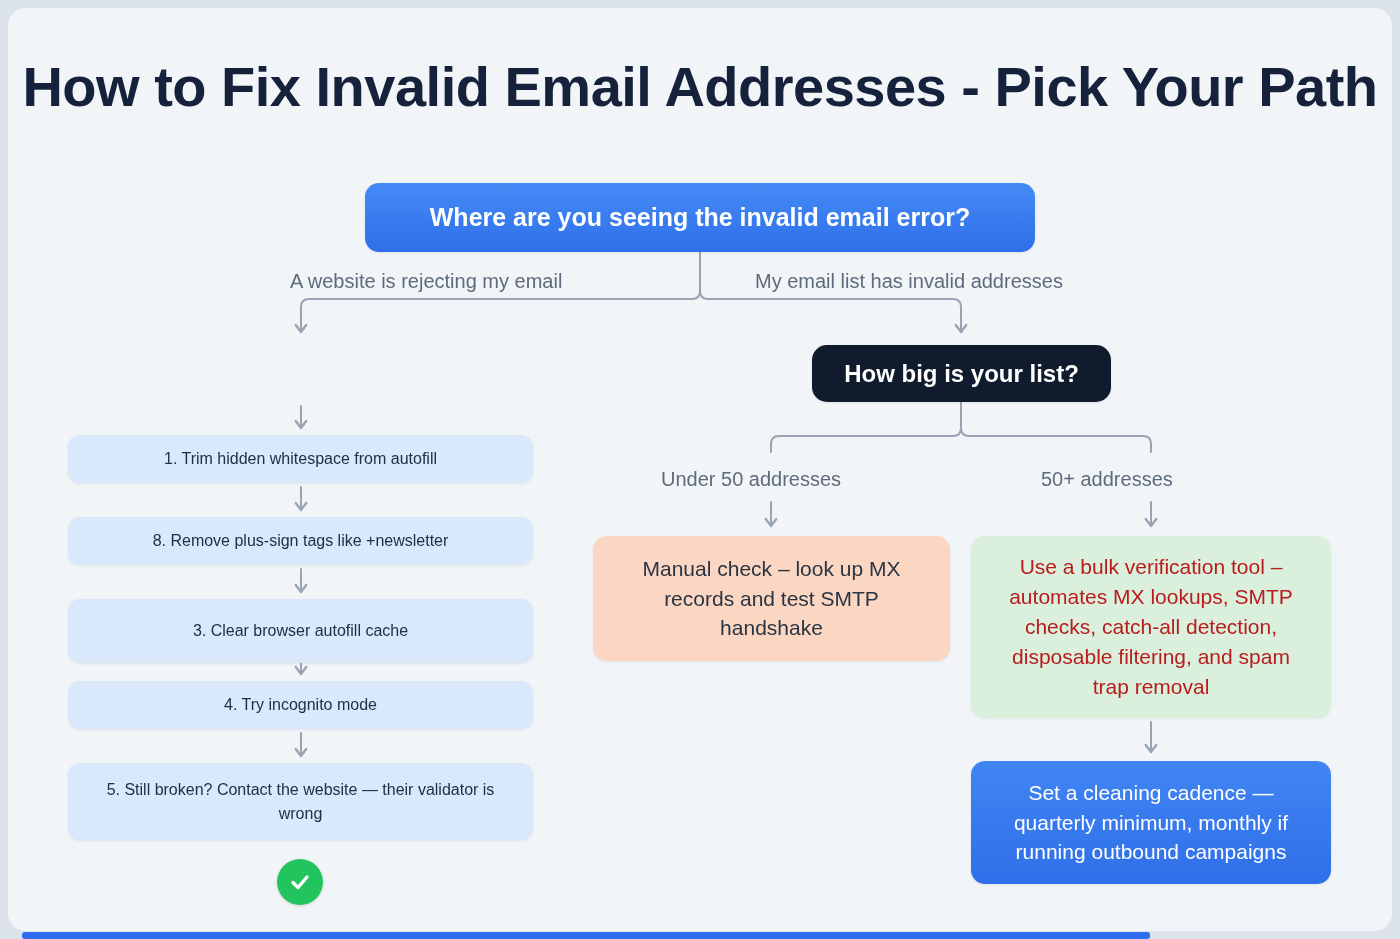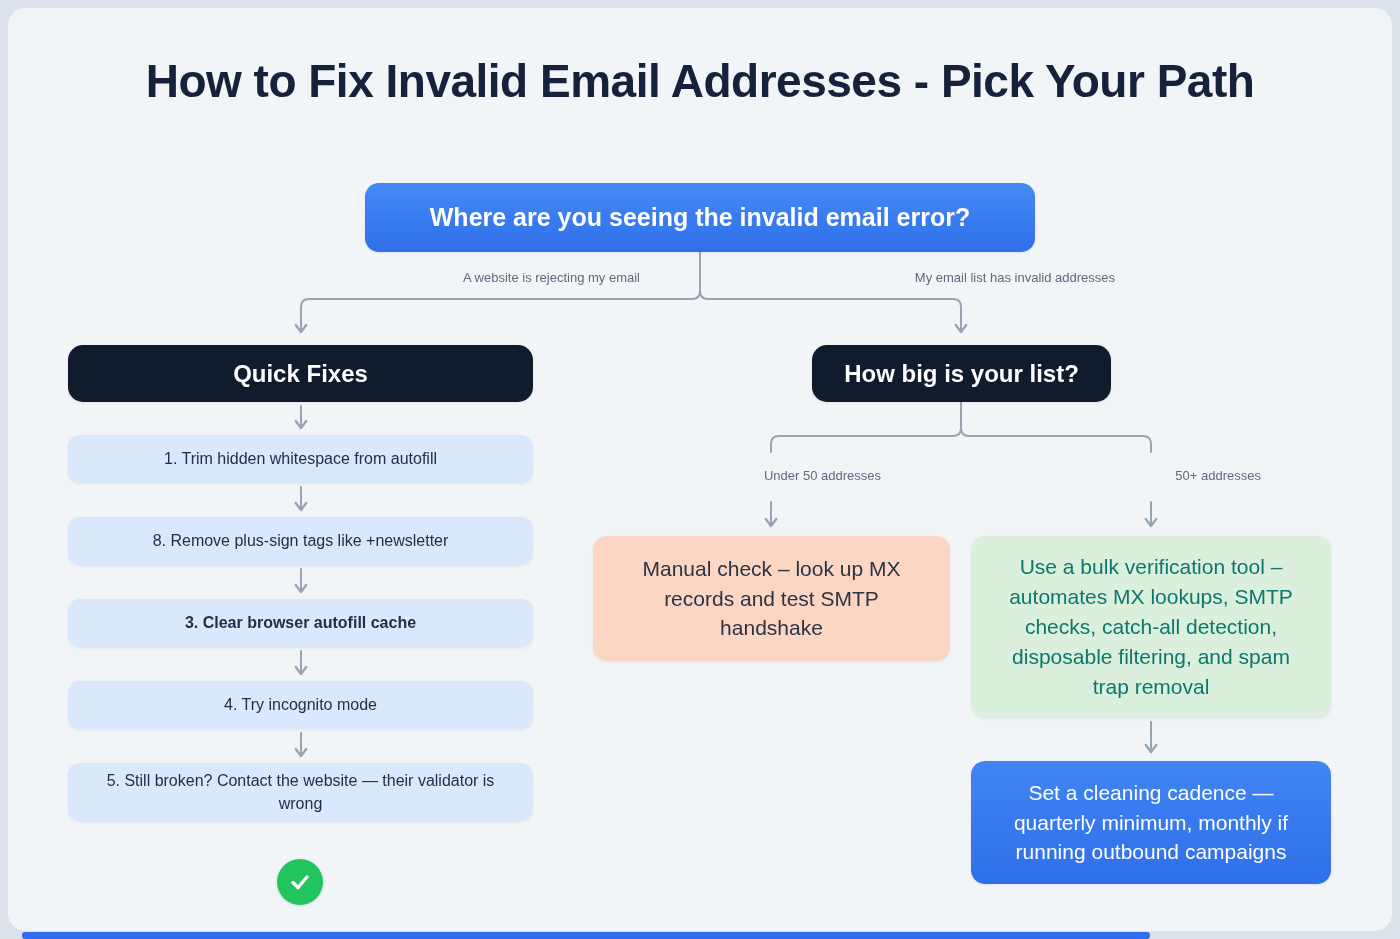--- a/index.html
+++ b/index.html
@@ -18,21 +18,21 @@
     inset: 8px;
     background: #f2f5f8;
     border-radius: 18px;
   }
 
   .title {
     position: absolute;
     left: 0; right: 0;
     top: 54px;
     text-align: center;
-    font-size: 46px;
+    font-size: 56px;
     font-weight: 700;
     letter-spacing: -0.5px;
     color: #16223b;
   }
 
   .node {
     position: absolute;
     display: flex;
     align-items: center;
     justify-content: center;
@@ -66,56 +66,56 @@
     width: 465px;
     background: #d9e8fa;
     color: #20304a;
     font-size: 16px;
     border-radius: 12px;
     padding: 6px 28px;
     line-height: 1.45;
   }
   .step1 { top: 435px; height: 48px; }
   .step2 { top: 517px; height: 48px; }
-  .step3 { top: 599px; height: 48px; font-weight: bold; }
+  .step3 { top: 599px; height: 64px; }
   .step4 { top: 681px; height: 48px; }
-  .step5 { top: 763px; height: 58px; }
+  .step5 { top: 763px; height: 77px; }
 
   .node.manual {
     left: 593px; top: 536px; width: 357px; height: 125px;
     background: #fbd6c3;
     color: #2b3442;
     font-size: 21px;
     line-height: 1.42;
     padding: 12px 30px;
     border-radius: 14px;
   }
   .node.bulk {
     left: 971px; top: 536px; width: 360px; height: 182px;
     background: #daefdc;
-    color: #0f766e;
+    color: #b91c1c;
     font-size: 21px;
     line-height: 1.42;
     padding: 25px 22px;
     border-radius: 14px;
   }
   .node.cadence {
     left: 971px; top: 761px; width: 360px; height: 123px;
     background: linear-gradient(180deg, #4185f3 0%, #2f6fe9 100%);
     color: #ffffff;
     font-size: 21px;
     line-height: 1.42;
     padding: 12px 26px;
     border-radius: 14px;
   }
 
   .branch-label {
     position: absolute;
-    text-align: right;
-    font-size: 13px;
+    text-align: left;
+    font-size: 20px;
     color: #5d6b7c;
   }
   .label-website { left: 290px; top: 270px; width: 350px; }
   .label-list    { left: 755px; top: 270px; width: 360px; }
   .label-under   { left: 661px; top: 468px; width: 220px; }
   .label-over    { left: 1041px; top: 468px; width: 220px; }
 
   .connectors {
     position: absolute;
     inset: 0;
@@ -176,21 +176,20 @@
       <path d="M1151 502 L1151 526" marker-end="url(#arrow)"></path>
       <path d="M1151 722 L1151 752" marker-end="url(#arrow)"></path>
     </g>
   </svg>
 
   <div class="node question">Where are you seeing the invalid email error?</div>
 
   <div class="branch-label label-website">A website is rejecting my email</div>
   <div class="branch-label label-list">My email list has invalid addresses</div>
 
-  <div class="node dark quick-fixes">Quick Fixes</div>
   <div class="node step step1">1. Trim hidden whitespace from autofill</div>
   <div class="node step step2">8. Remove plus-sign tags like +newsletter</div>
   <div class="node step step3">3. Clear browser autofill cache</div>
   <div class="node step step4">4. Try incognito mode</div>
   <div class="node step step5">5. Still broken? Contact the website — their validator is wrong</div>
 
   <div class="check-badge">
     <svg width="26" height="26" viewBox="0 0 26 26">
       <path d="M6 13.5 L11 18.5 L20 8" fill="none" stroke="#ffffff" stroke-width="3.4" stroke-linecap="round" stroke-linejoin="round"></path>
     </svg>

